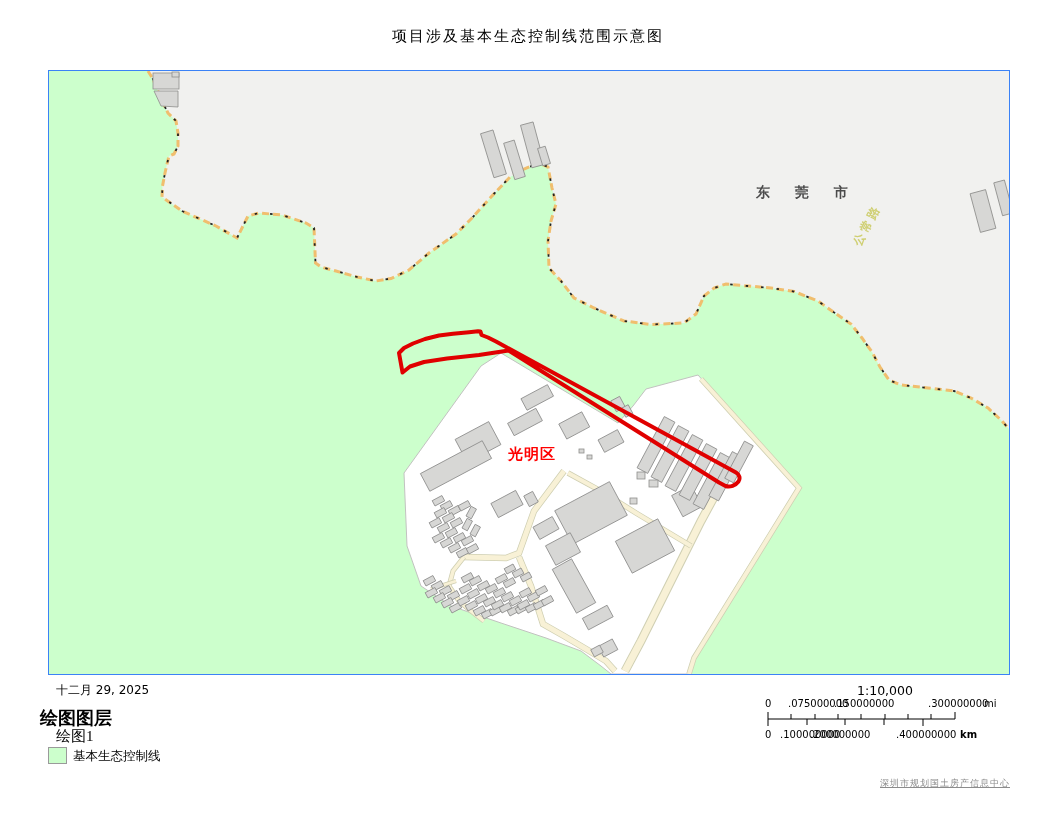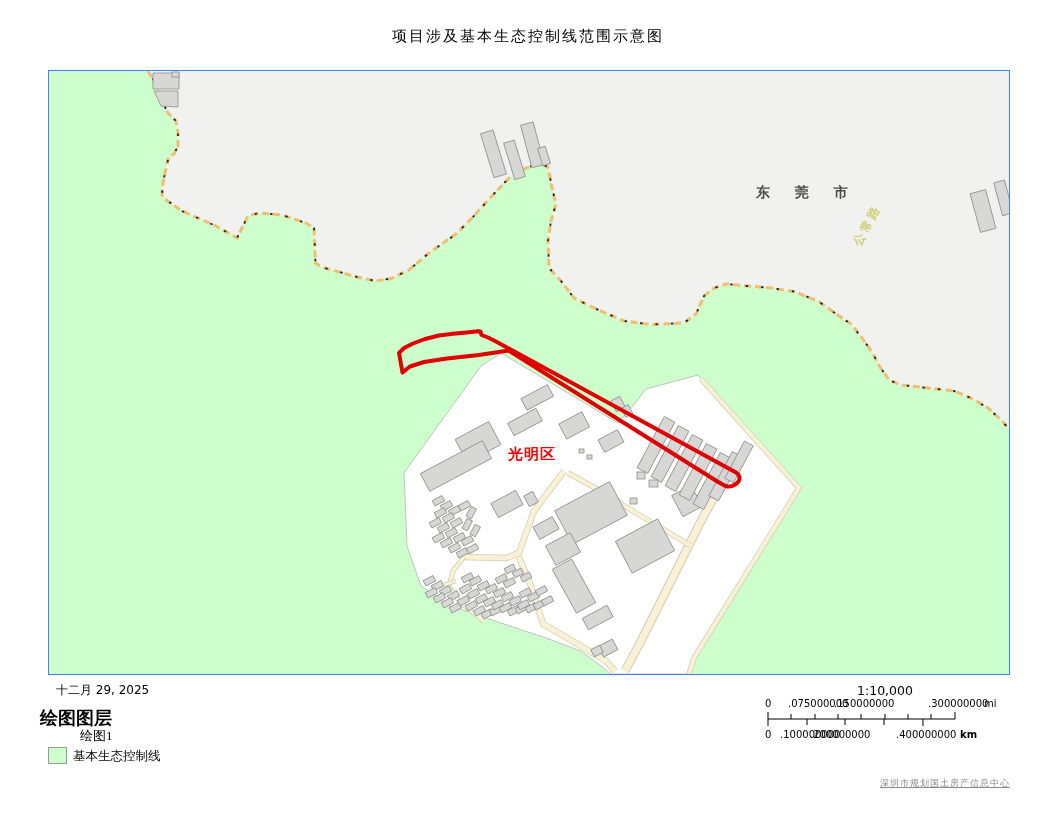--- a/index.html
+++ b/index.html
@@ -13,21 +13,21 @@
     font-family:"DejaVu Serif","Liberation Serif",serif;
     font-size:15px;letter-spacing:2px;color:#000;
   }
   .map-frame{
     position:absolute;left:48px;top:70px;width:960px;height:603px;
     border:1px solid #3b82f6;background:#f1f1ef;overflow:hidden;
   }
   .map-frame svg{display:block;}
   .date-label{position:absolute;left:56px;top:682px;font-size:12px;}
   .legend-title{position:absolute;left:40px;top:706px;font-size:18px;font-weight:bold;}
-  .legend-item-1{position:absolute;left:80px;top:727px;font-size:13px;font-family:Liberation Serif, serif;}
+  .legend-item-1{position:absolute;left:56px;top:727px;font-size:15px;font-family:Liberation Serif, serif;}
   .legend-swatch{position:absolute;left:48px;top:747px;width:17px;height:15px;
     background:#ccffcc;border:1px solid #9a9a9a;}
   .legend-item-2{position:absolute;left:73px;top:748px;font-size:12.5px;text-align:center;}
   .scale-ratio{position:absolute;left:760px;top:683px;width:250px;text-align:center;font-size:12.5px;}
   .scalebar{position:absolute;left:760px;top:698px;width:250px;height:44px;font-size:10px;}
   .scalebar .lbl{position:absolute;white-space:nowrap;}
   .credit{position:absolute;right:46px;top:777px;font-size:9px;color:#8c8c8c;letter-spacing:1px;text-decoration:underline;}
   text{font-family:"DejaVu Sans","Liberation Sans",sans-serif;}
   .city-label{font-size:14px;font-weight:bold;fill:#4b4b4b;letter-spacing:10px;}
   .road-label{font-size:12px;fill:#cfcf72;letter-spacing:3px;font-weight:bold;}

